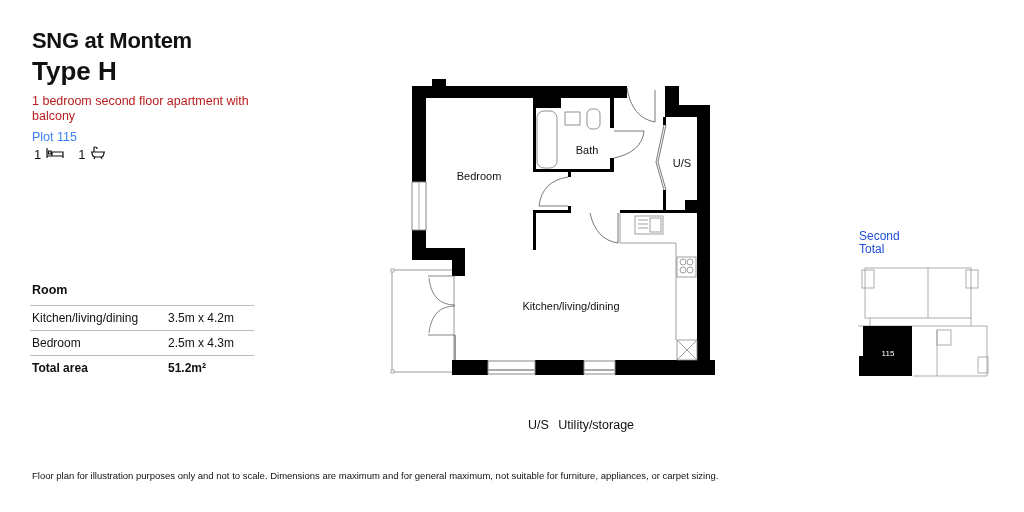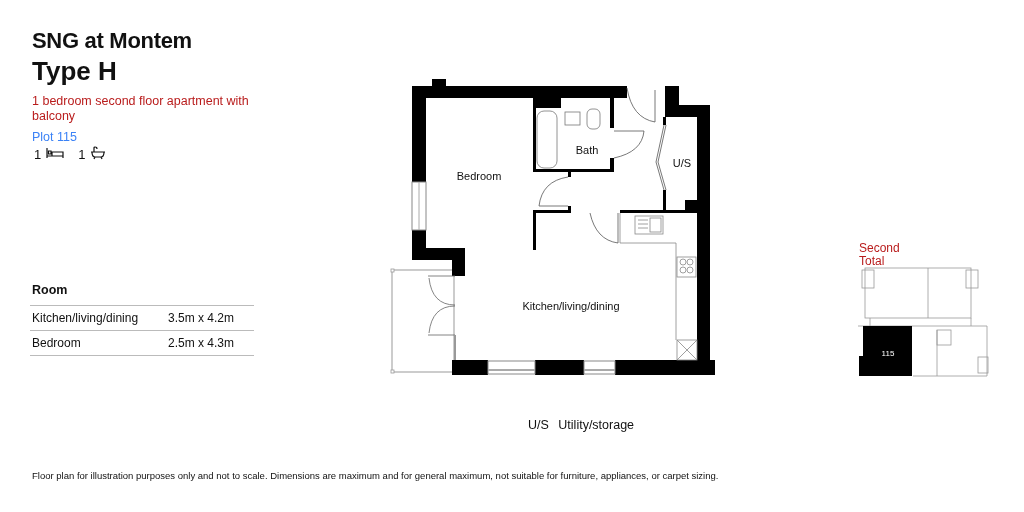--- a/index.html
+++ b/index.html
@@ -11,21 +11,21 @@
     .plot { left: 32px; top: 122px; font-size: 12.5px; color: #3b82f6; margin-top: 8px; }
     .icons-row { left: 34px; top: 146px; display: flex; align-items: center; gap: 6px; font-size: 13px; color: #111; }
     .icons-row .grp { display: flex; align-items: center; gap: 5px; margin-right: 8px; }
     .room-table { left: 30px; top: 280px; width: 224px; border-collapse: collapse; font-size: 12px; }
     .room-table th { text-align: left; font-weight: 700; font-size: 12.5px; padding: 3px 2px 8px 2px; border-bottom: 1px solid #bbb; margin-top: 32px; }
     .room-table td { padding: 5px 2px; border-bottom: 1px solid #bbb; }
     .room-table tr.total td { font-weight: 700; border-bottom: none; }
     .room-table td.dim { width: 84px; }
     .plan { left: 380px; top: 75px; }
     .key-plan { left: 855px; top: 228px; }
-    .key-label { left: 859px; top: 230px; font-size: 12px; line-height: 13px; color: #b91c1c; margin-top: 12px; }
+    .key-label { left: 859px; top: 230px; font-size: 12px; line-height: 13px; color: #1d4ed8; }
     .legend { left: 528px; top: 418px; font-size: 12.5px; color: #111; }
     .legend span.abbr { margin-right: 6px; }
     .disclaimer { left: 32px; top: 470px; font-size: 9.5px; color: #111; }
   </style>
 </head>
 <body>
 
 <div class="abs dev-name">SNG at Montem</div>
 <div class="abs type-title">Type H</div>
 <div class="abs desc">1 bedroom second floor apartment with balcony</div>
@@ -58,20 +58,24 @@
   </thead>
   <tbody>
     <tr>
       <td>Kitchen/living/dining</td>
       <td class="dim">3.5m x 4.2m</td>
     </tr>
     <tr>
       <td>Bedroom</td>
       <td class="dim">2.5m x 4.3m</td>
     </tr>
+    <tr class="total">
+      <td>Total area</td>
+      <td class="dim">51.2m²</td>
+    </tr>
   </tbody>
 </table>
 
 <svg class="abs plan" width="345" height="305" viewBox="380 75 345 305">
   <g>
     <rect x="392" y="270" width="62" height="102" fill="none" stroke="#999" stroke-width="1"></rect>
     <rect x="391" y="269" width="3" height="3" fill="#fff" stroke="#999" stroke-width="0.8"></rect>
     <rect x="391" y="370" width="3" height="3" fill="#fff" stroke="#999" stroke-width="0.8"></rect>
   </g>
 

